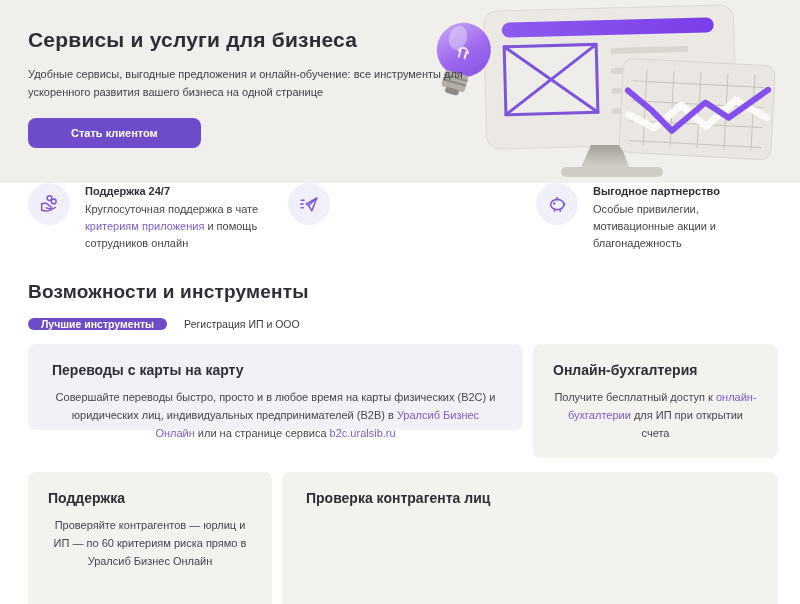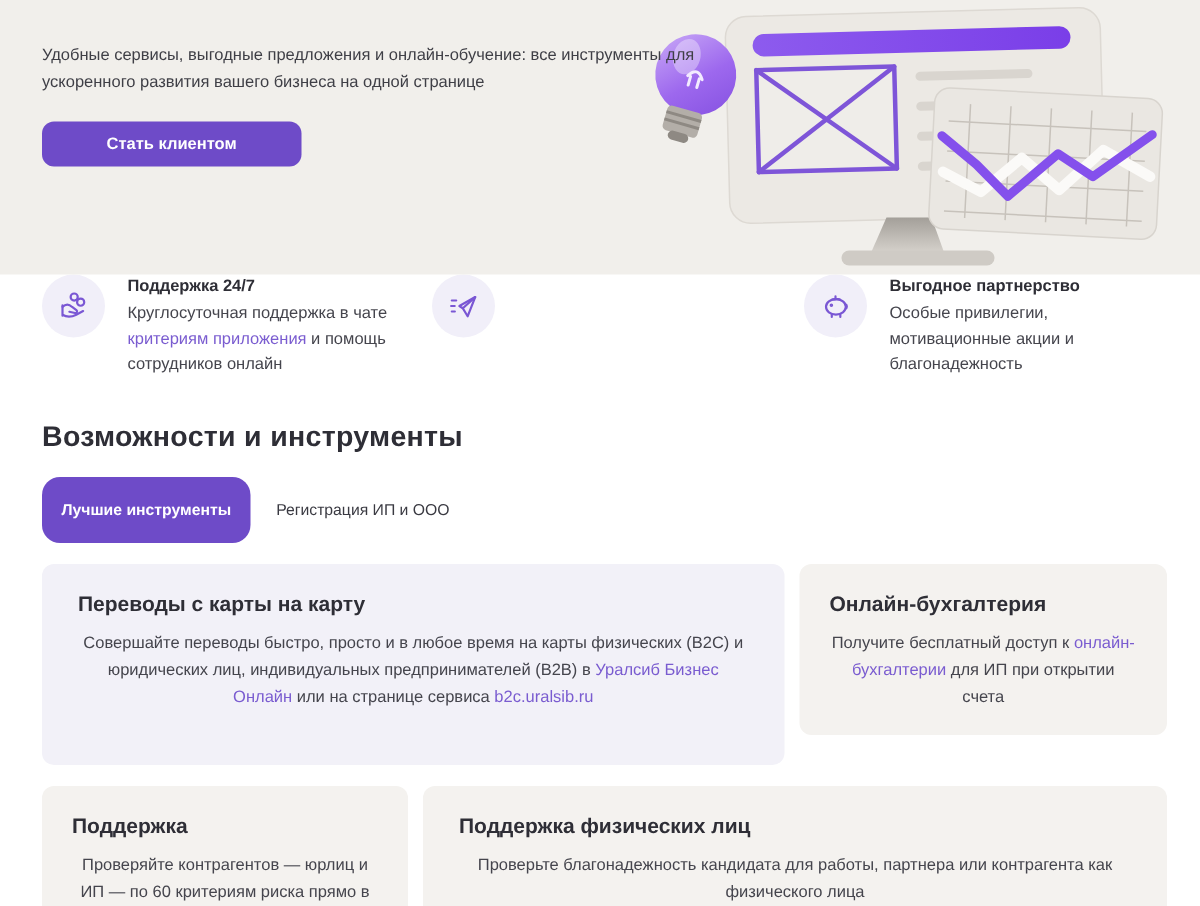--- a/index.html
+++ b/index.html
@@ -39,39 +39,40 @@
   .feature-title{font-size:11px;font-weight:700;color:var(--heading-text);margin-bottom:4px;margin-top:2px;}
   .feature-text{font-size:11px;line-height:1.55;color:var(--body-text);}
   a.inline-link{color:var(--link-purple);text-decoration:none;cursor:pointer;}
 
   
   .tools-heading{font-size:19px;font-weight:600;color:var(--heading-text);margin-top:29px;letter-spacing:.2px;}
   .tabs{display:flex;align-items:center;gap:17px;margin-top:15px;}
   .tab{border:none;background:transparent;font-family:inherit;font-size:10.5px;
     color:#3a3a42;cursor:pointer;padding:0;}
   .tab.active{background:var(--brand-purple);color:#fff;font-weight:600;
-    border-radius:12px;padding:16px 13px;}
+    border-radius:12px;padding:0 13px;}
 
   .cards{margin-top:14px;}
   .cards-row{display:flex;gap:10px;margin-bottom:14px;}
   .card{border-radius:8px;padding:18px 24px;}
   .card.lavender{background:var(--card-bg-lavender);}
   .card.beige{background:var(--card-bg-beige);}
   .card-title{font-size:14px;font-weight:700;color:var(--heading-text);margin-bottom:10px;}
   .card-text{font-size:11px;line-height:1.65;color:var(--body-text);text-align:center;}
-  .card-transfers{width:495px;height:134px;}
+  .card-transfers{width:495px;height:86px;}
   .card-accounting{width:245px;height:114px;padding:18px 20px;}
   .card-svetofor{width:244px;height:160px;padding:18px 20px;}
   .card-individuals{width:496px;height:160px;}
 </style>
 </head>
 <body>
 
 <section class="hero">
   <div class="hero-text">
+    <h1 class="hero-title">Сервисы и услуги для бизнеса</h1>
     <p class="hero-subtitle">Удобные сервисы, выгодные предложения и онлайн-обучение: все инструменты для ускоренного развития вашего бизнеса на одной странице</p>
     <button class="cta">Стать клиентом</button>
   </div>
 
   <svg class="hero-art" viewBox="0 0 372 183" aria-hidden="true">
     <defs>
       <linearGradient id="gBulb" x1="0" y1="0" x2="1" y2="1">
         <stop offset="0" stop-color="#cbacf7"></stop>
           <stop offset="0.55" stop-color="#9d68ee"></stop>
           <stop offset="1" stop-color="#8450e0"></stop>
@@ -190,20 +191,19 @@
 
     </div>
     <div class="cards-row">
 
       <article class="card beige card-svetofor">
         <h3 class="card-title">Поддержка</h3>
         <p class="card-text">Проверяйте контрагентов — юрлиц и ИП — по 60 критериям риска прямо в Уралсиб Бизнес Онлайн</p>
       </article>
 
       <article class="card beige card-individuals">
-        <h3 class="card-title">Поддержка физических лиц</h3>
-        <p class="card-text">Проверьте благонадежность кандидата для работы, партнера или контрагента как физического лица</p>
+        <h3 class="card-title">Проверка контрагента лиц</h3>
       </article>
 
     </div>
   </div>
 
 </div>
 
 </body></html>

